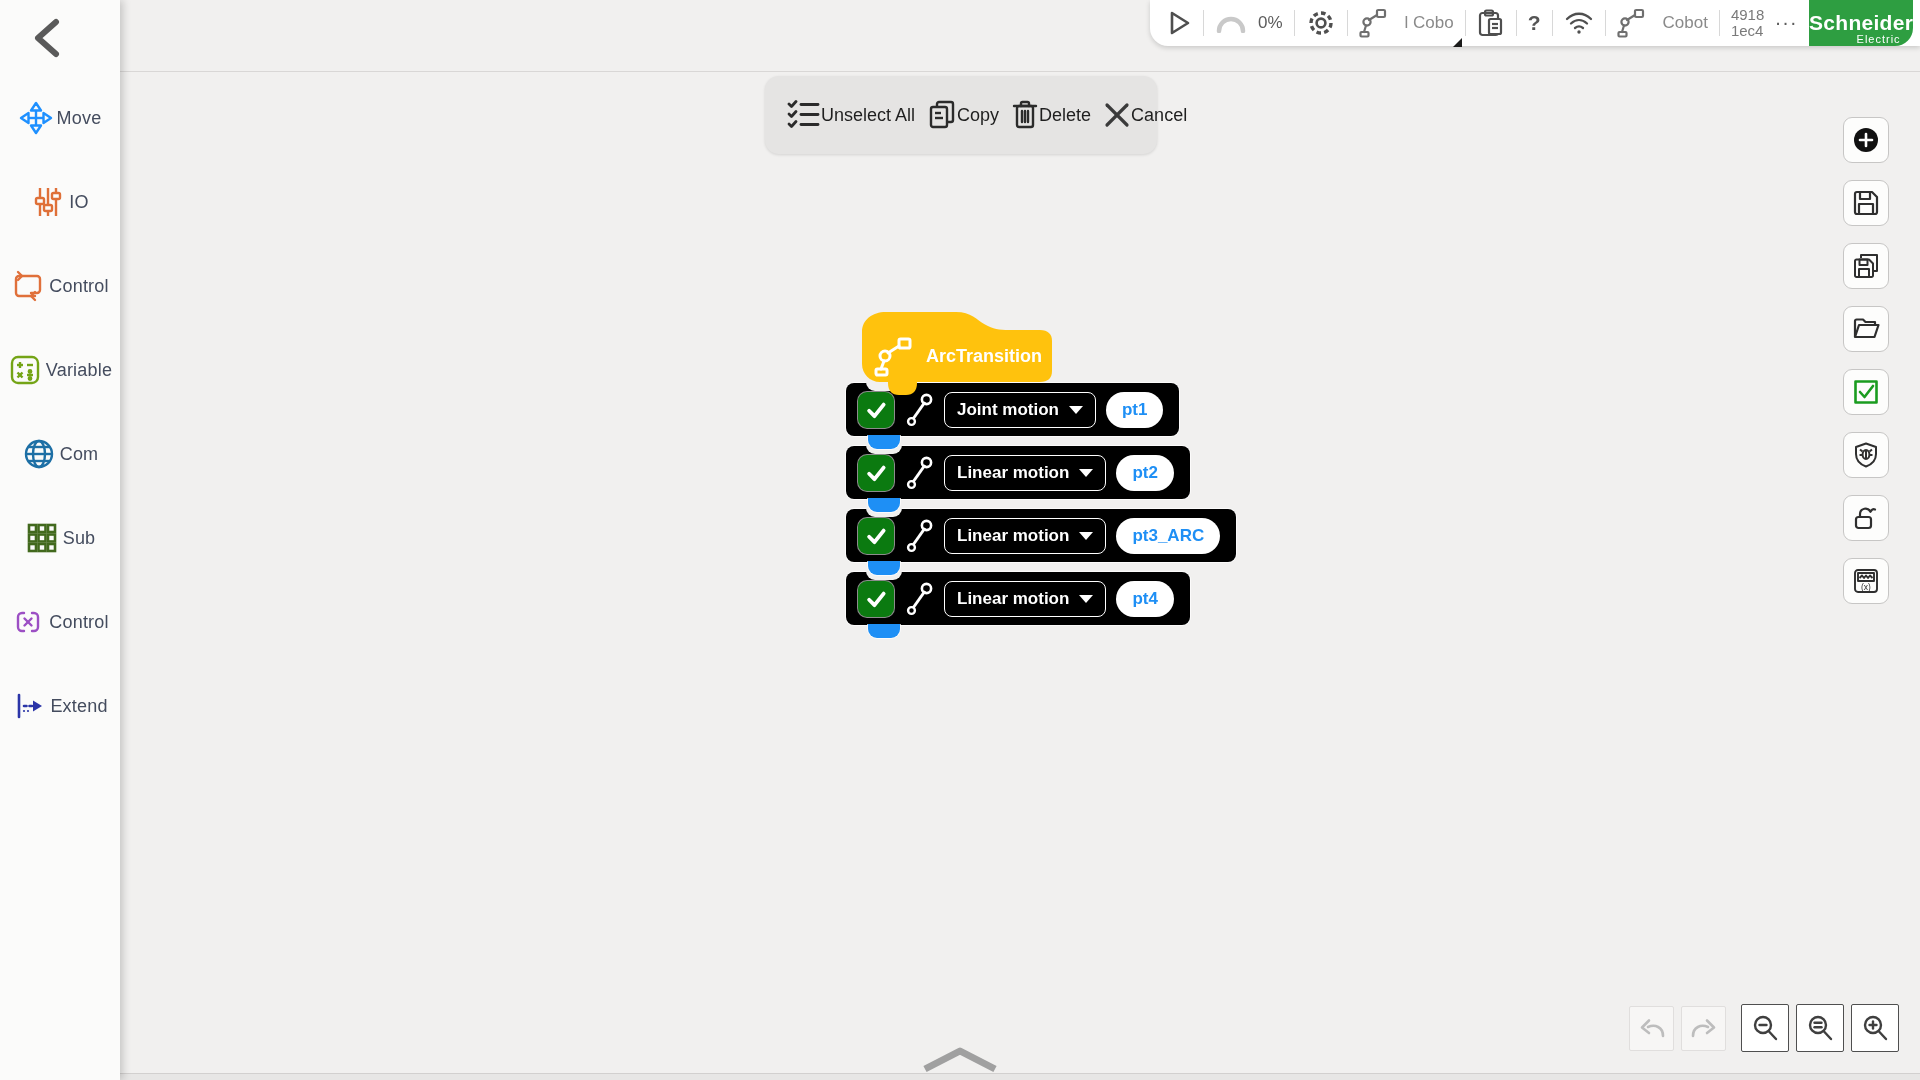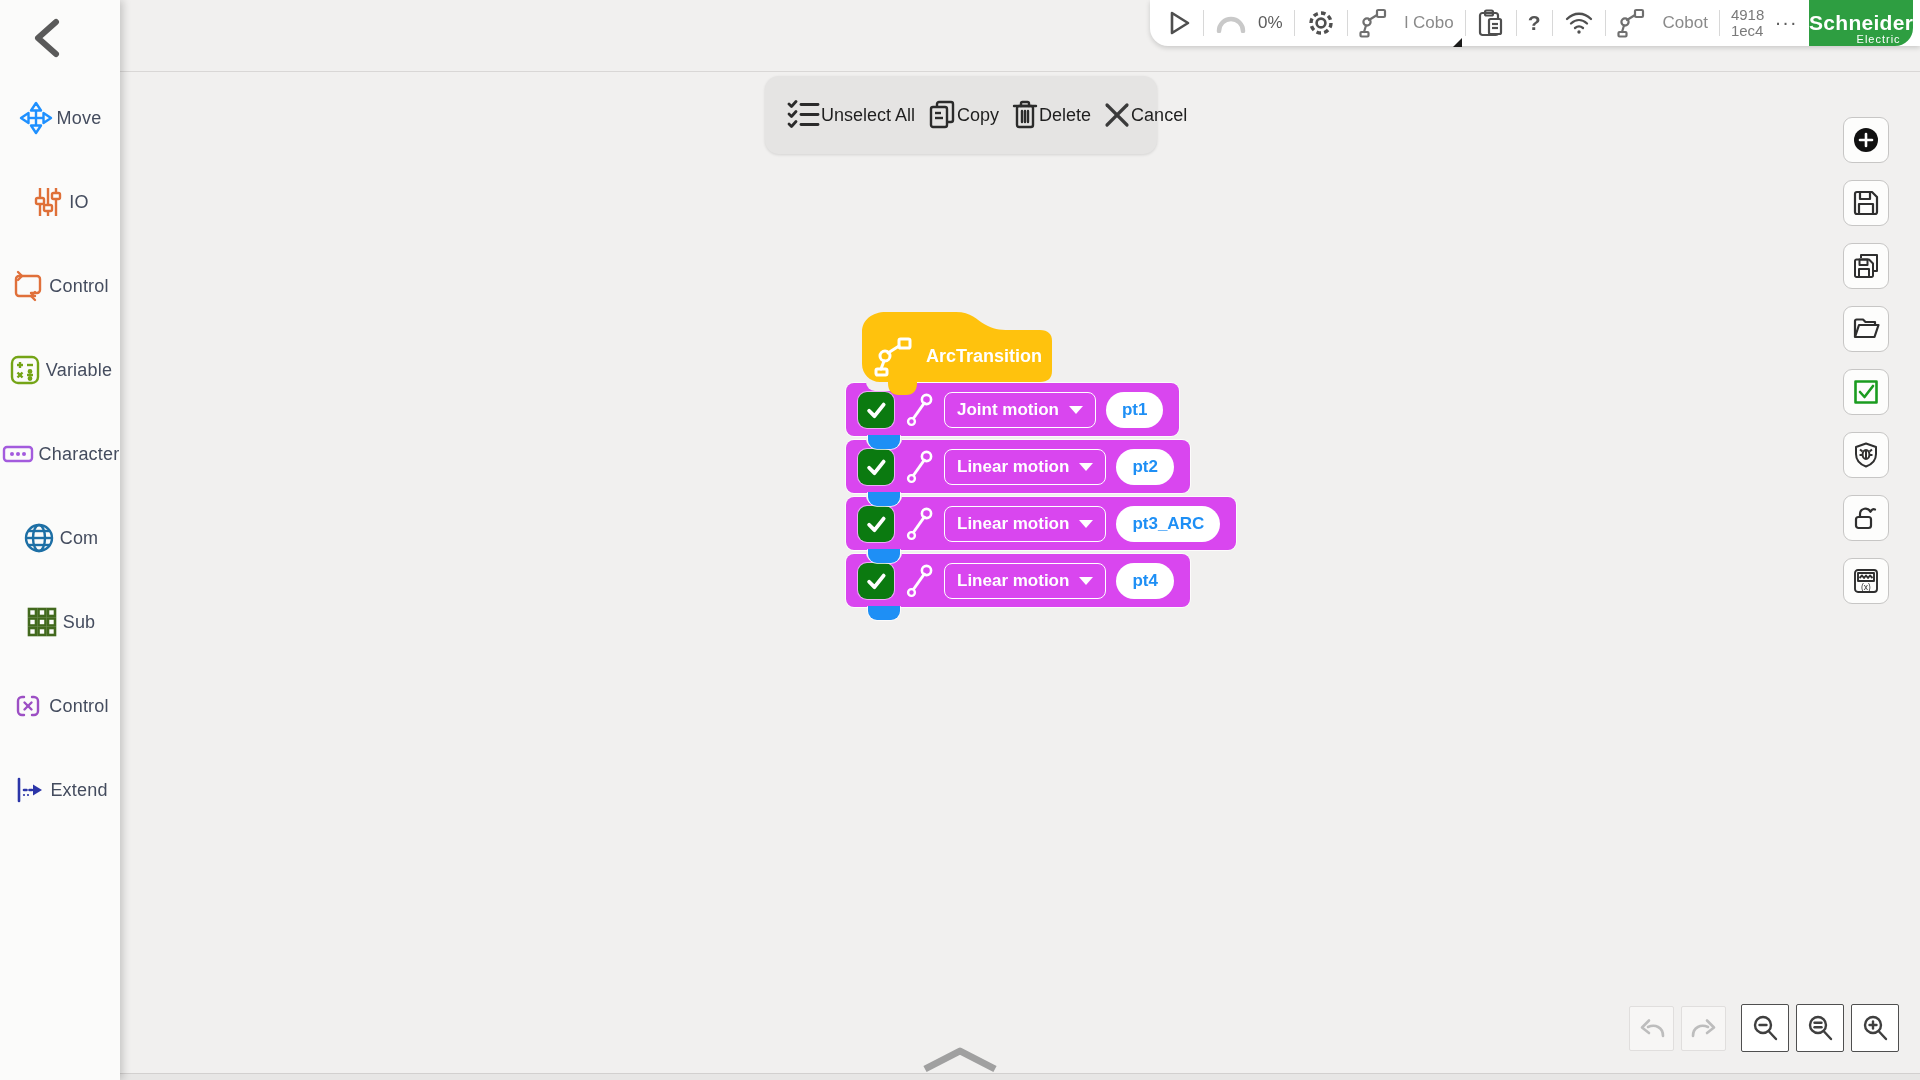--- a/index.html
+++ b/index.html
@@ -74,21 +74,21 @@
   .collapse-btn { position:absolute; left:920px; top:1046px; border:none; background:transparent;
                   cursor:pointer; z-index:15; }
 
   
   .blocks { position:absolute; left:846px; top:310px; z-index:5; }
   .hat { position:absolute; left:16px; top:0; z-index:6; }
   .hat-label { position:absolute; left:64px; top:36px; color:#fff; font-size:18px;
                font-weight:600; z-index:7; white-space:nowrap; }
   .hat-robot { position:absolute; left:12px; top:26px; z-index:7; }
   .rows { padding-top:73px; display:flex; flex-direction:column; align-items:flex-start; }
-  .block-row { position:relative; height:53px; margin-bottom:4px; background:#d946ef;
+  .block-row { position:relative; height:53px; margin-bottom:10px; background:#000000;
                border-radius:8px; display:flex; align-items:center; gap:10px;
                padding:0 16px 0 12px; box-shadow:0 0 0 1px rgba(255,255,255,.75); cursor:pointer; }
   .block-row::before { content:""; position:absolute; left:20px; top:-1px; width:36px; height:9px;
                        background:#f1f0ef; border-radius:0 0 10px 10px; z-index:1; }
   .block-row::after { content:""; position:absolute; left:22px; bottom:-13px; width:32px;
                       height:14px; background:#1E8FF5; border-radius:0 0 9px 9px; z-index:3;
                       box-shadow:1px 0 0 rgba(255,255,255,.75), -1px 0 0 rgba(255,255,255,.75),
                                  0 1px 0 rgba(255,255,255,.75); }
   .chk { width:36px; height:36px; background:#0B7A10; border-radius:9px; display:flex;
          align-items:center; justify-content:center; box-shadow:0 0 0 1px rgba(255,255,255,.55);
@@ -170,31 +170,20 @@
             <line x1="9.5" y1="19.5" x2="14.5" y2="24.5"></line>
               <line x1="14.5" y1="19.5" x2="9.5" y2="24.5"></line>
             <line x1="19" y1="22" x2="25" y2="22"></line>
               <circle cx="22" cy="18.5" r="1.2" fill="#74A416"></circle>
               <circle cx="22" cy="25.5" r="1.2" fill="#74A416"></circle>
           </svg>
         </span>
         <span class="lbl">Variable</span>
       </div>
 
-      <div class="nav-item">
-        <span>
-          <svg width="34" height="34" viewBox="0 0 34 34" fill="none" stroke="#A35BDD" stroke-width="2.4">
-            <rect x="3" y="10" width="28" height="14" rx="3"></rect>
-            <circle cx="11" cy="17" r="2" fill="#A35BDD" stroke="none"></circle>
-            <circle cx="17" cy="17" r="2" fill="#A35BDD" stroke="none"></circle>
-            <circle cx="23" cy="17" r="2" fill="#A35BDD" stroke="none"></circle>
-          </svg>
-        </span>
-        <span class="lbl">Character</span>
-      </div>
 
       <div class="nav-item">
         <span>
           <svg width="34" height="34" viewBox="0 0 34 34" fill="none" stroke="#1D6FA5" stroke-width="2.4">
             <circle cx="17" cy="17" r="13"></circle>
             <ellipse cx="17" cy="17" rx="6" ry="13"></ellipse>
             <line x1="4" y1="17" x2="30" y2="17"></line>
             <line x1="6" y1="10" x2="28" y2="10"></line>
               <line x1="6" y1="24" x2="28" y2="24"></line>
           </svg>

